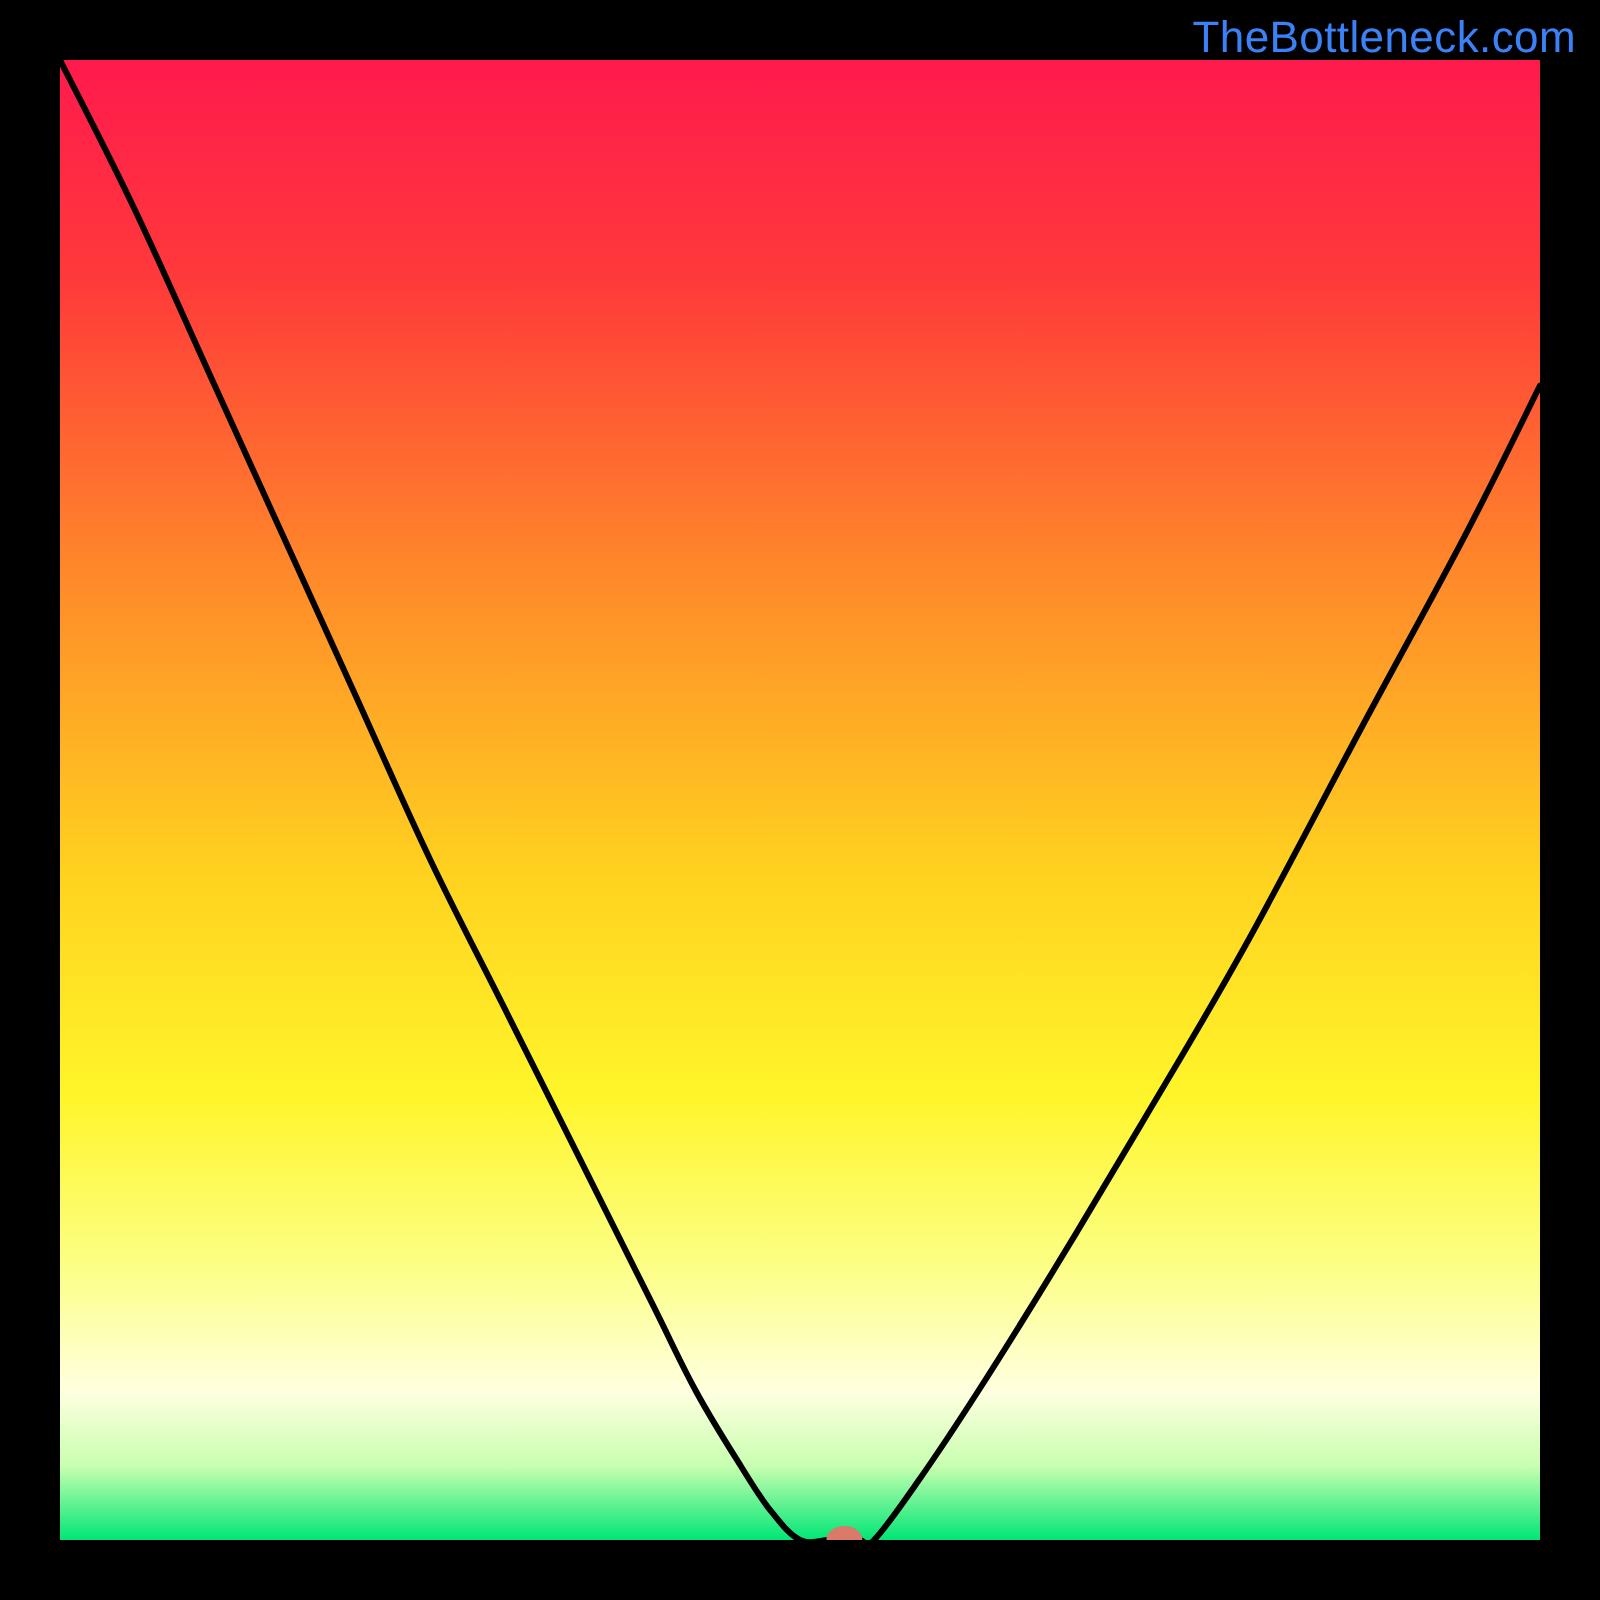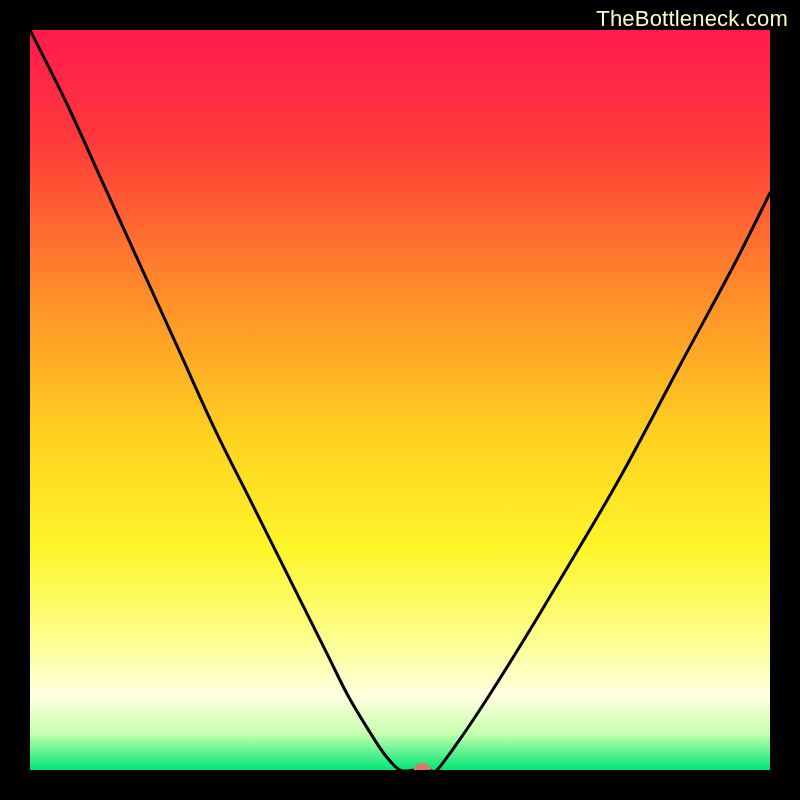--- a/index.html
+++ b/index.html
@@ -21,21 +21,21 @@
     position: absolute;
     left: 30px;
     top: 30px;
     width: 740px;
     height: 740px;
   }
   .watermark {
     position: absolute;
     top: 6px;
     right: 12px;
-    color: #fef9c3;
+    color: #3b82f6;
     font-size: 22px;
     font-weight: 500;
     z-index: 5;
     letter-spacing: 0.2px;
   }
 </style>
 </head>
 <body>
 
 <div class="frame">

